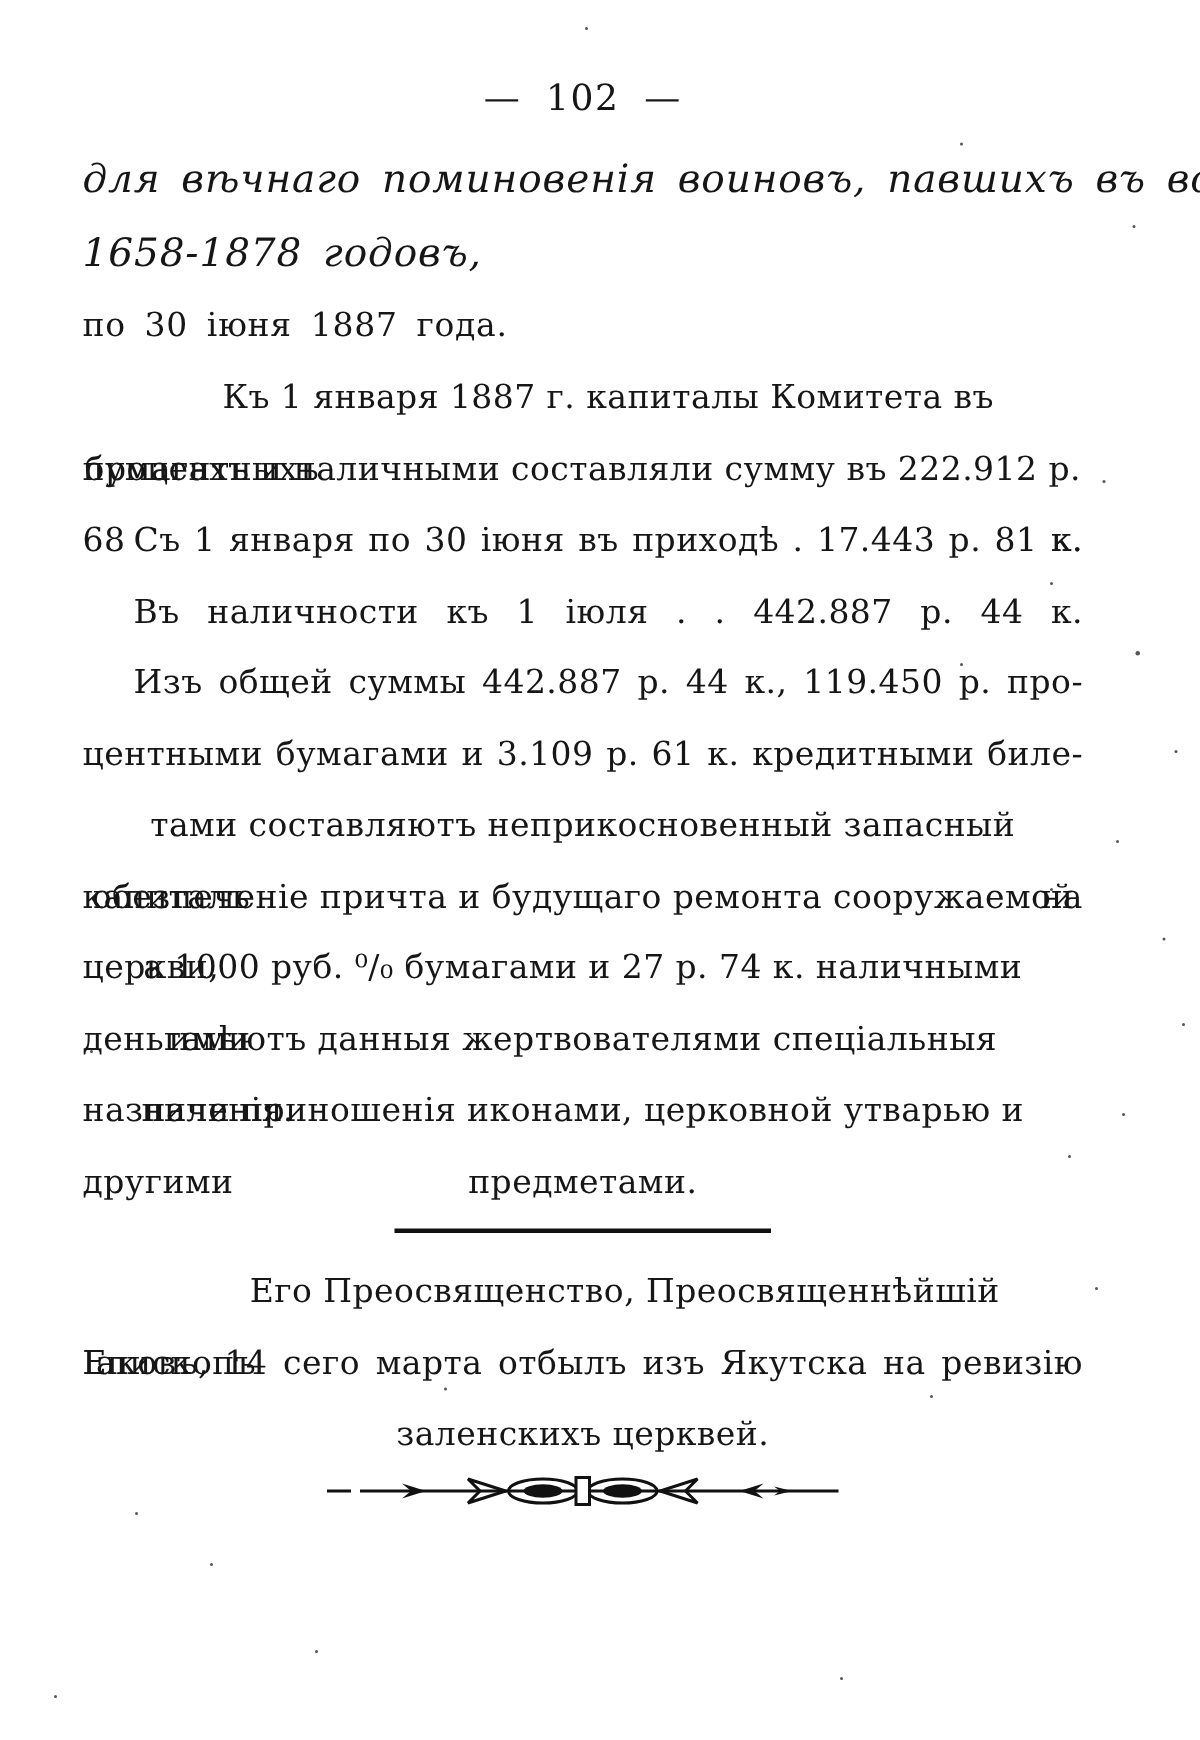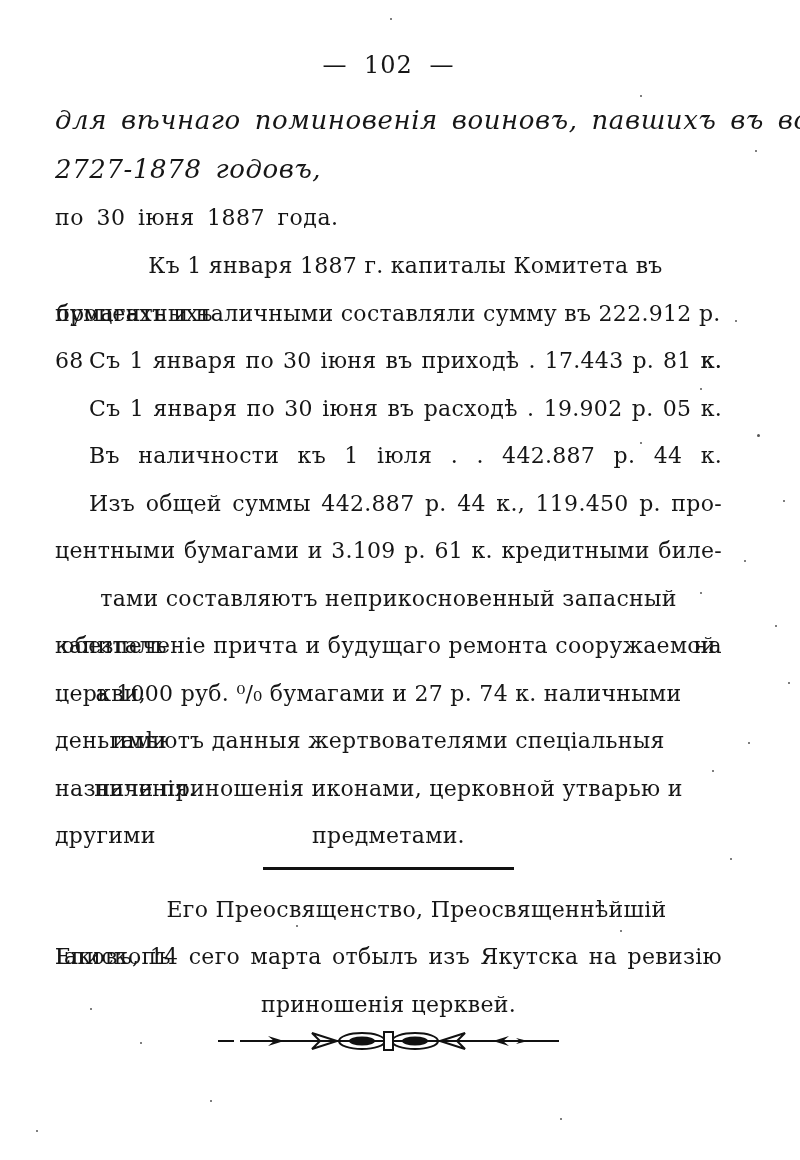--- a/index.html
+++ b/index.html
@@ -53,47 +53,46 @@
 </head>
 <body>
 
 <div class="page">
   <div class="content">
 
     <div class="pagenum">— 102 —</div>
 
     <div class="heading">
       <div class="hline just">для вѣчнаго поминовенія воиновъ, павшихъ въ войну</div>
-      <div class="hline">2727-1878 годовъ,</div>
+      <div class="hline">1658-1878 годовъ,</div>
     </div>
 
     <div class="dateline">по 30 іюня 1887 года.</div>
 
     <div class="body" id="bodyLines">
         <div class="line just" style="text-indent: 34px;">Къ 1 января 1887 г. капиталы Комитета въ процентныхъ</div>
         <div class="line just" style="text-indent: 0px;">бумагахъ и наличными составляли сумму въ 222.912 р. 68 к.</div>
         <div class="line just" style="text-indent: 34px;">Съ 1 января по 30 іюня въ приходѣ . 17.443 р. 81 к.</div>
-        <div class="line just" style="text-indent: 34px;">Съ 1 января по 30 іюня въ расходѣ . 19.902 р. 05 к.</div>
         <div class="line just" style="text-indent: 34px;">Въ наличности къ 1 іюля . . 442.887 р. 44 к.</div>
         <div class="line just" style="text-indent: 34px;">Изъ общей суммы 442.887 р. 44 к., 119.450 р. про-</div>
         <div class="line just" style="text-indent: 0px;">центными бумагами и 3.109 р. 61 к. кредитными биле-</div>
         <div class="line just" style="text-indent: 0px;">тами составляютъ неприкосновенный запасный капиталъ на</div>
         <div class="line just" style="text-indent: 0px;">обезпеченіе причта и будущаго ремонта сооружаемой церкви,</div>
         <div class="line just" style="text-indent: 0px;">а 1000 руб. ⁰/₀ бумагами и 27 р. 74 к. наличными деньгами</div>
         <div class="line just" style="text-indent: 0px;">имѣютъ данныя жертвователями спеціальныя назначенія.</div>
         <div class="line just" style="text-indent: 0px;">пили приношенія иконами, церковной утварью и другими</div>
         <div class="line" style="text-indent: 0px;">предметами.</div>
       </div>
 
     <div class="rule"></div>
 
     <div class="body" id="closingLines">
         <div class="line just" style="text-indent: 56px;">Его Преосвященство, Преосвященнѣйшій Епископъ</div>
         <div class="line just" style="text-indent: 0px;">Іаковъ, 14 сего марта отбылъ изъ Якутска на ревизію</div>
-        <div class="line" style="text-indent: 0px;">приношенія церквей.</div>
+        <div class="line" style="text-indent: 0px;">заленскихъ церквей.</div>
       </div>
 
     <div class="ornament">
       <svg width="345" height="22" viewBox="0 0 345 22" xmlns="http://www.w3.org/2000/svg">
         <line x1="2" y1="11" x2="18" y2="11" stroke="#111" stroke-width="2"></line>
         <line x1="24" y1="11" x2="343" y2="11" stroke="#111" stroke-width="2"></line>
         <polygon fill="#111" points="52,6 68,11 52,16 58,11"></polygon>
         <polygon fill="#111" points="293,6 277,11 293,16 287,11"></polygon>
         <polygon fill="none" stroke="#111" stroke-width="2" points="96,3 121,11 96,19 104,11"></polygon>
         <polygon fill="none" stroke="#111" stroke-width="2" points="249,3 224,11 249,19 241,11"></polygon>

